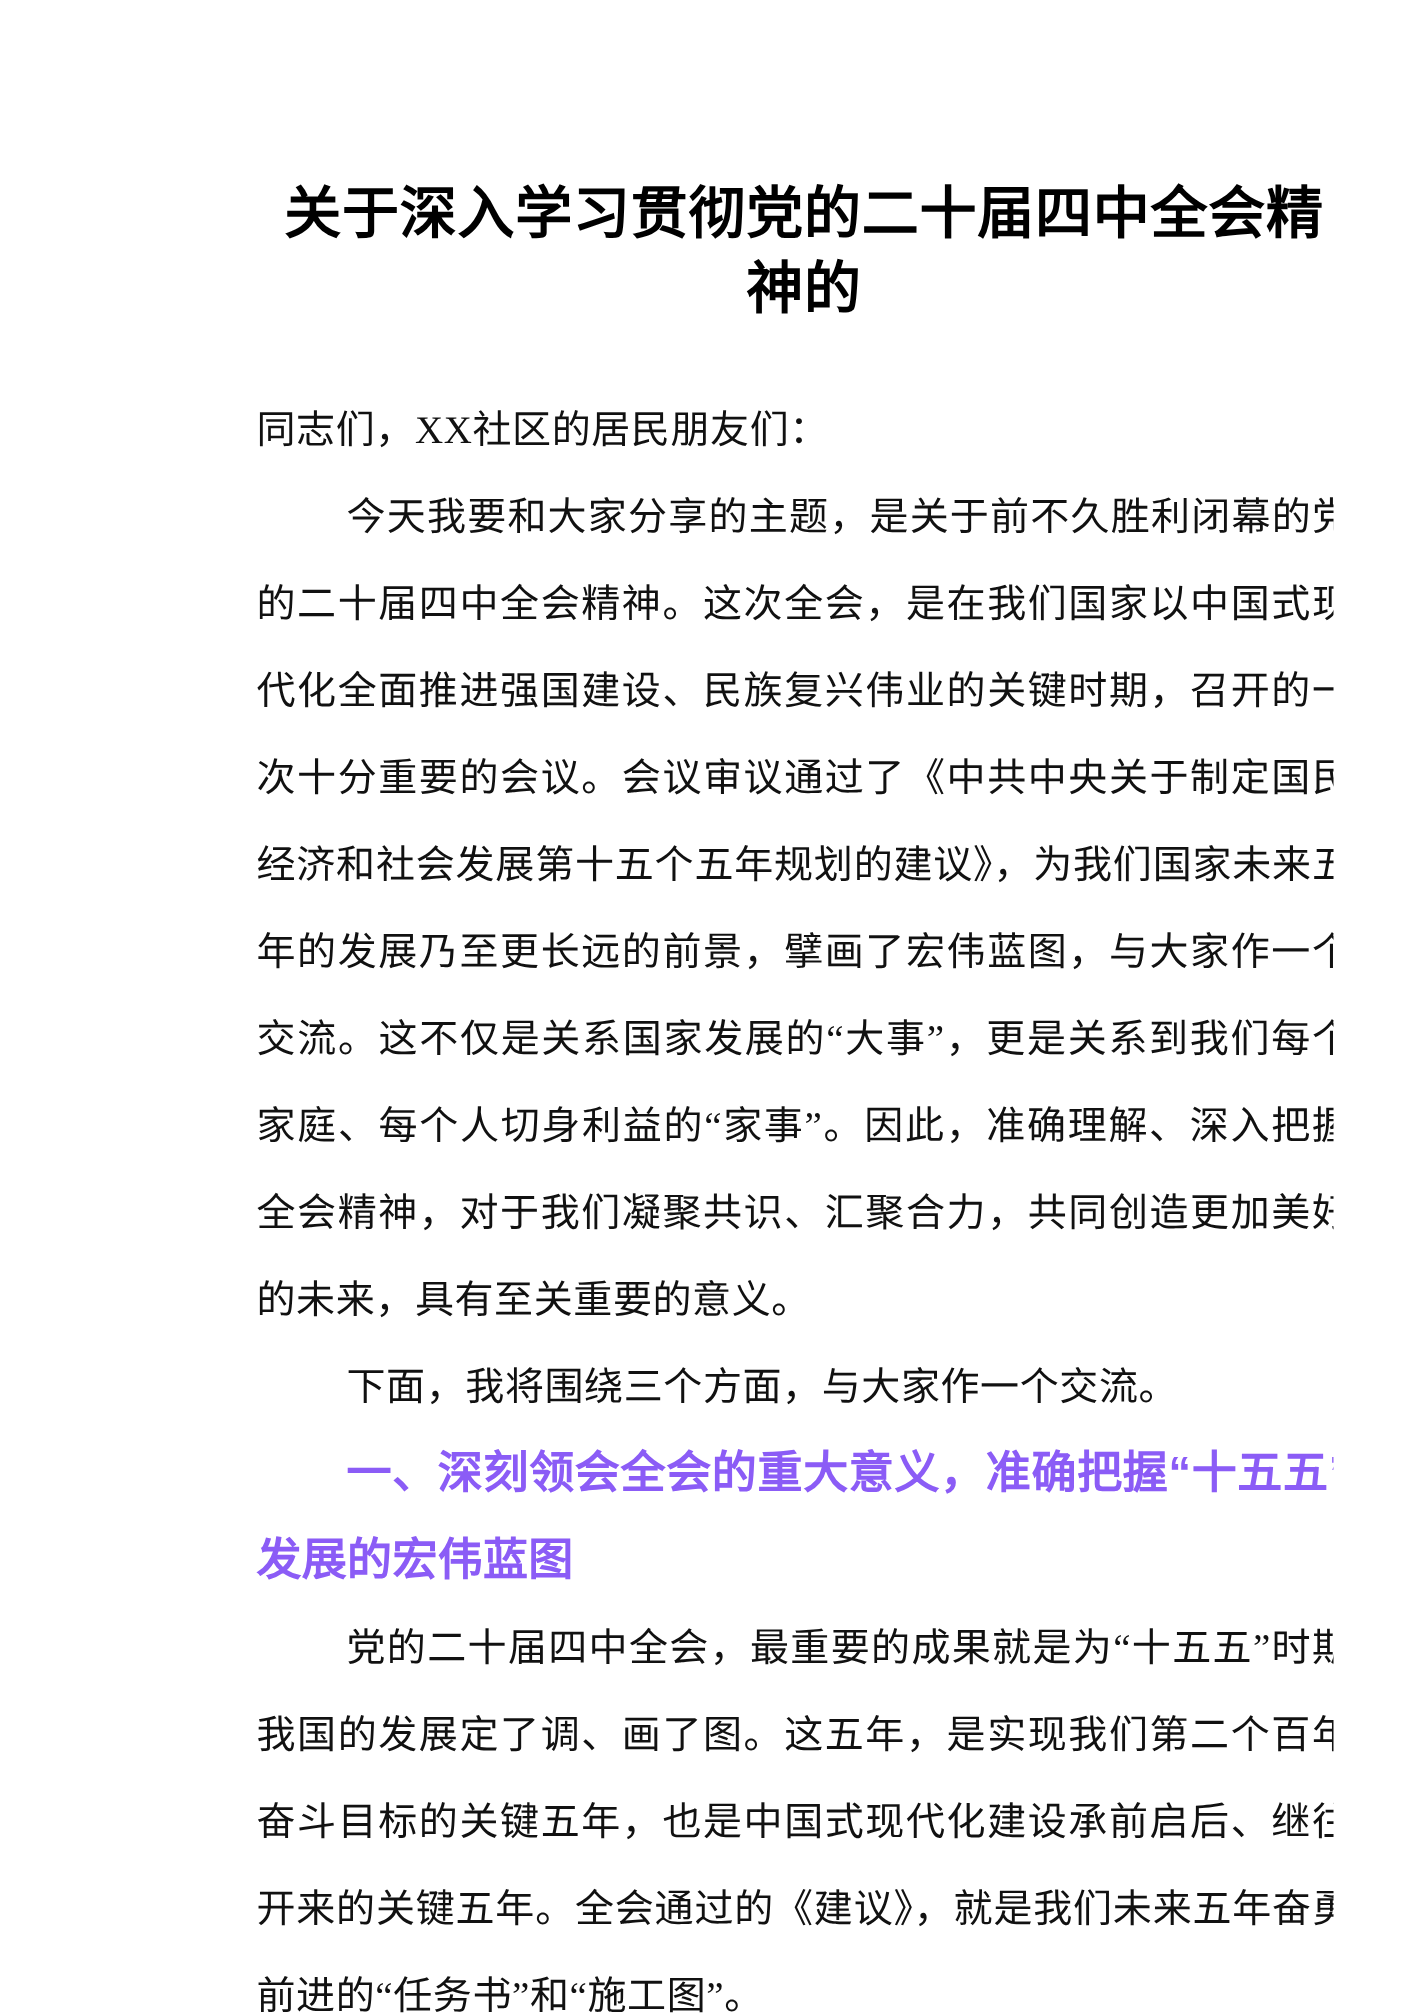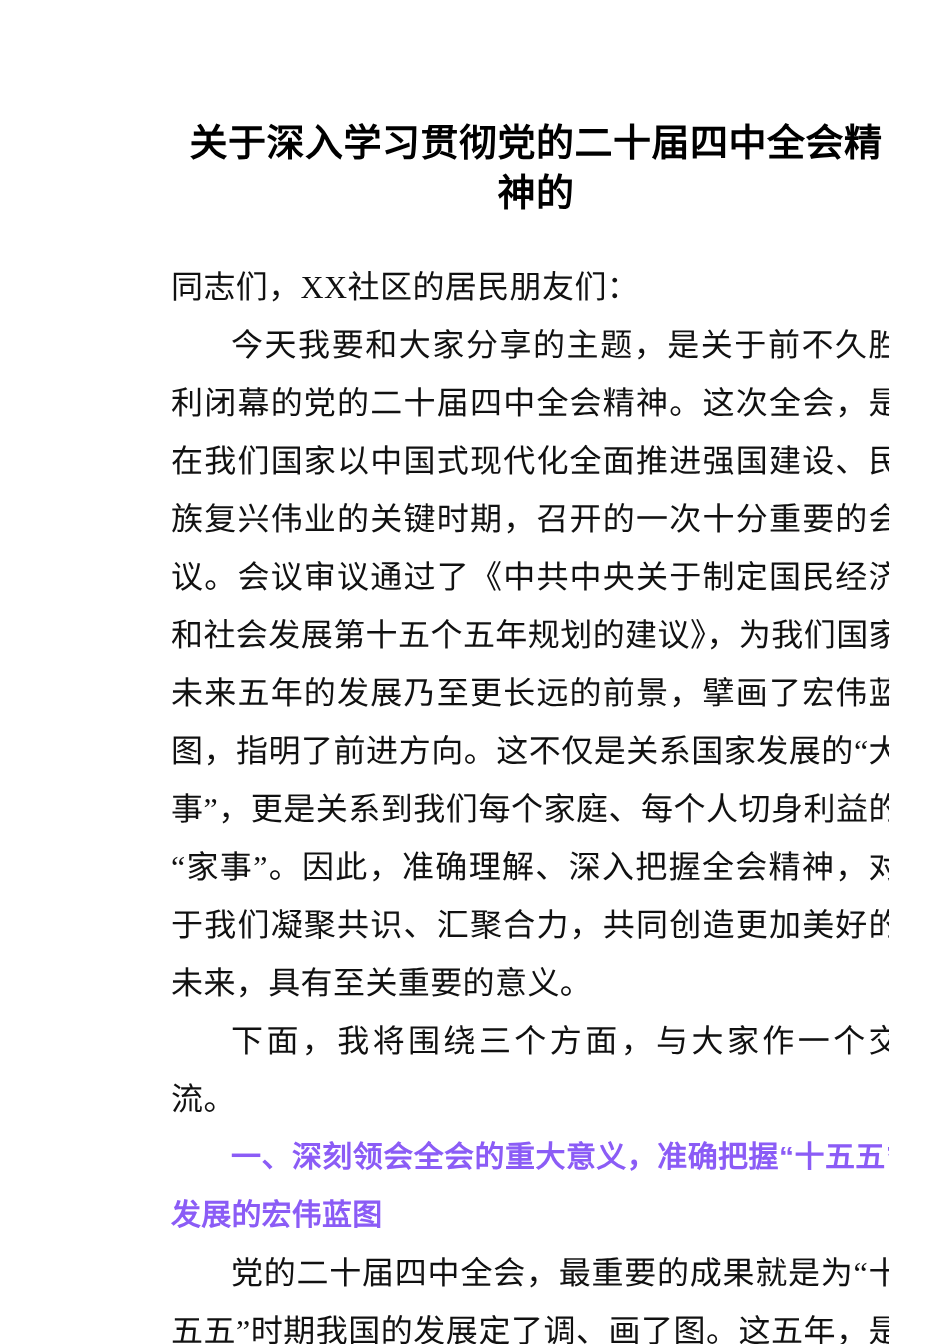--- a/index.html
+++ b/index.html
@@ -33,21 +33,21 @@
     text-align: center;
     color: #000000;
     letter-spacing: 0.5px;
     margin: 0 0 6px 0;
     padding: 0 6px;
   }
 
   
   .para {
     font-family: "Liberation Serif", "DejaVu Serif", serif;
-    font-size: 32px;
+    font-size: 26px;
     line-height: 58px;
     color: #111111;
     text-align: justify;
     text-justify: inter-ideograph;
     margin: 0;
     letter-spacing: 0.4px;
   }
   .para.indent {
     text-indent: 60px;
   }
@@ -79,21 +79,21 @@
 
     <h1 class="doc-title">
       <span style="display: block;">关于深入学习贯彻党的二十届四中全会精神的</span>
     </h1>
 
     <div class="spacer-after-title"></div>
 
     <p class="para noindent">同志们，XX社区的居民朋友们：</p>
 
 
-    <p class="para indent">今天我要和大家分享的主题，是关于前不久胜利闭幕的党的二十届四中全会精神。这次全会，是在我们国家以中国式现代化全面推进强国建设、民族复兴伟业的关键时期，召开的一次十分重要的会议。会议审议通过了《中共中央关于制定国民经济和社会发展第十五个五年规划的建议》，为我们国家未来五年的发展乃至更长远的前景，擘画了宏伟蓝图，指明了前进方向。这不仅是关系国家发展的“大事”，更是关系到我们每个家庭、每个人切身利益的“家事”。因此，准确理解、深入把握全会精神，对于我们凝聚共识、汇聚合力，共同创造更加美好的未来，具有至关重要的意义。</p>
+    <p class="para indent">今天我要和大家分享的主题，是关于前不久胜利闭幕的党的二十届四中全会精神。这次全会，是在我们国家以中国式现代化全面推进强国建设、民族复兴伟业的关键时期，召开的一次十分重要的会议。会议审议通过了《中共中央关于制定国民经济和社会发展第十五个五年规划的建议》，为我们国家未来五年的发展乃至更长远的前景，擘画了宏伟蓝图，与大家作一个交流。这不仅是关系国家发展的“大事”，更是关系到我们每个家庭、每个人切身利益的“家事”。因此，准确理解、深入把握全会精神，对于我们凝聚共识、汇聚合力，共同创造更加美好的未来，具有至关重要的意义。</p>
 
     <p class="para indent">下面，我将围绕三个方面，与大家作一个交流。</p>
 
     <p class="section-heading">一、深刻领会全会的重大意义，准确把握“十五五”发展的宏伟蓝图</p>
 
     <p class="para indent">党的二十届四中全会，最重要的成果就是为“十五五”时期我国的发展定了调、画了图。这五年，是实现我们第二个百年奋斗目标的关键五年，也是中国式现代化建设承前启后、继往开来的关键五年。全会通过的《建议》，就是我们未来五年奋勇前进的“任务书”和“施工图”。</p>
 
   </div>
 </div>
 

